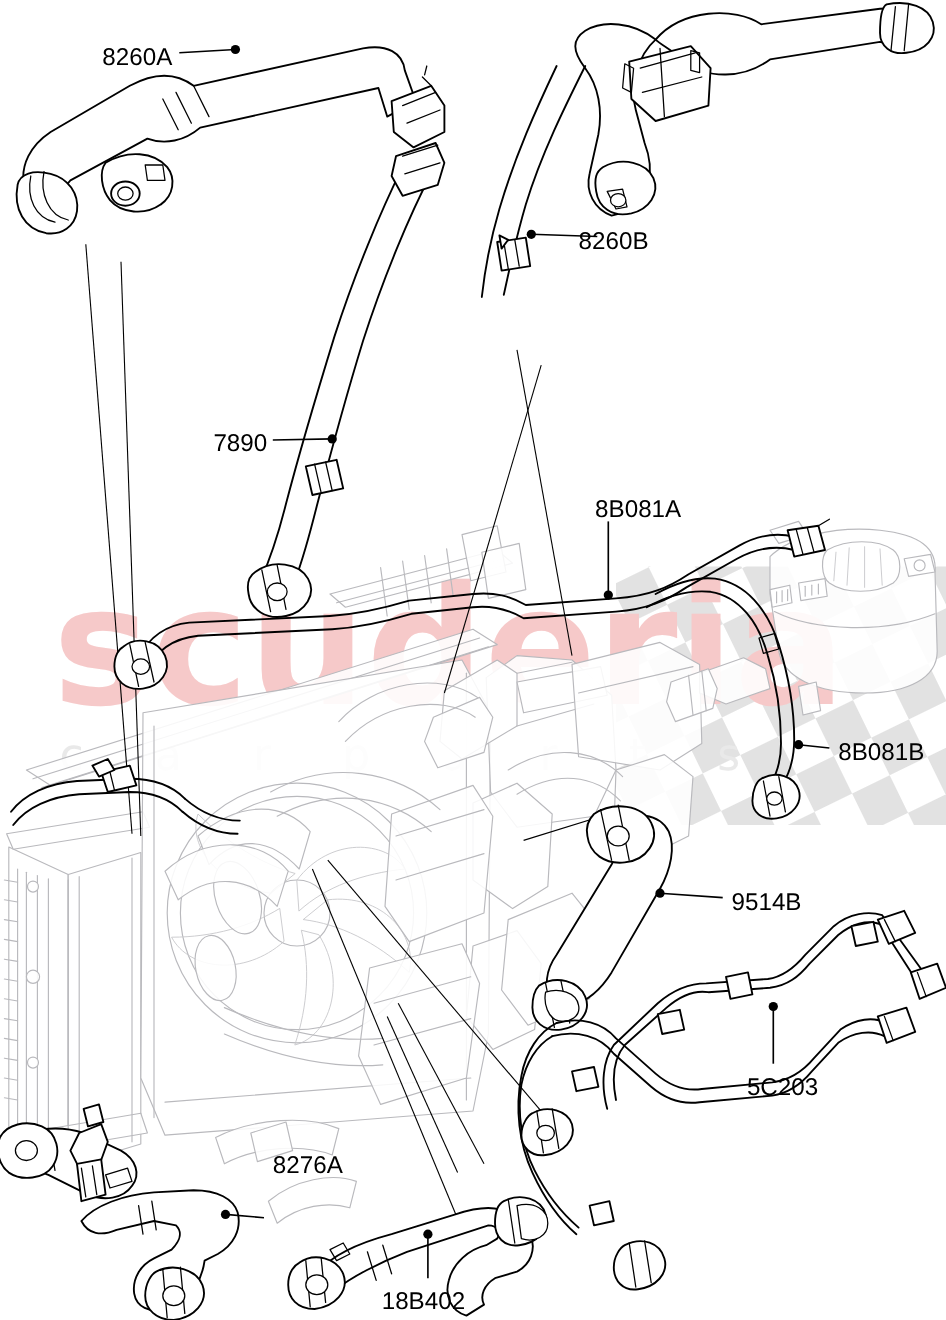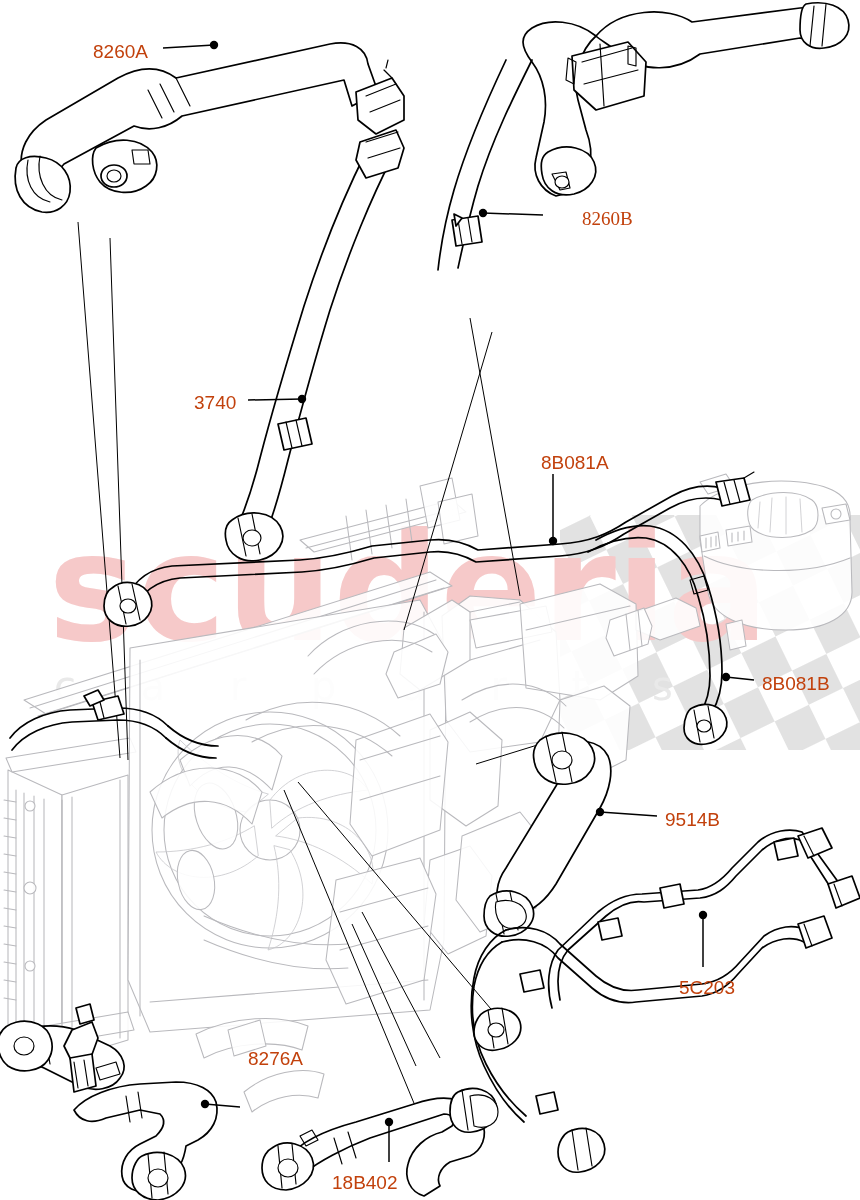--- a/index.html
+++ b/index.html
@@ -85,23 +85,23 @@
 
   
   .leader{stroke:#000000;stroke-width:1.5;fill:none;stroke-linecap:butt;}
   .leader-dot{fill:#000000;}
   
   .pointer{stroke:#000000;stroke-width:1.0;fill:none;}
 
   
   .callout{
     position:absolute;
-    color:#c2410c;
+    color:#000000;
     font-family:"Liberation Sans","DejaVu Sans",sans-serif;
-    font-size:19px;
+    font-size:22px;
     line-height:21px;
     letter-spacing:0px;
     white-space:nowrap;
     z-index:6;
   }
 </style>
 </head>
 <body>
 
 <div id="diagram">
@@ -697,22 +697,22 @@
       <line class="leader" x1="240" y1="1107" x2="205" y2="1104"></line>
       <circle class="leader-dot" cx="205" cy="1104" r="4.2"></circle>
     </g>
     <g>
       <line class="leader" x1="389" y1="1162" x2="389" y2="1122"></line>
       <circle class="leader-dot" cx="389" cy="1122" r="4.2"></circle>
     </g>
   </svg>
 
   <div class="callout" style="left:93px;  top:41px;">8260A</div>
-  <div class="callout" style="left:582px; top:208px;font-family:Liberation Serif, serif;">8260B</div>
-  <div class="callout" style="left:194px; top:392px;">3740</div>
+  <div class="callout" style="left:526px; top:208px;">8260B</div>
+  <div class="callout" style="left:194px; top:392px;">7890</div>
   <div class="callout" style="left:541px; top:452px;">8B081A</div>
   <div class="callout" style="left:762px; top:673px;">8B081B</div>
   <div class="callout" style="left:665px; top:809px;">9514B</div>
   <div class="callout" style="left:679px; top:977px;text-align:right;">5C203</div>
   <div class="callout" style="left:248px; top:1048px;">8276A</div>
-  <div class="callout" style="left:332px; top:1172px;">18B402</div>
+  <div class="callout" style="left:347px; top:1172px;">18B402</div>
 
 </div>
 
 </body></html>

